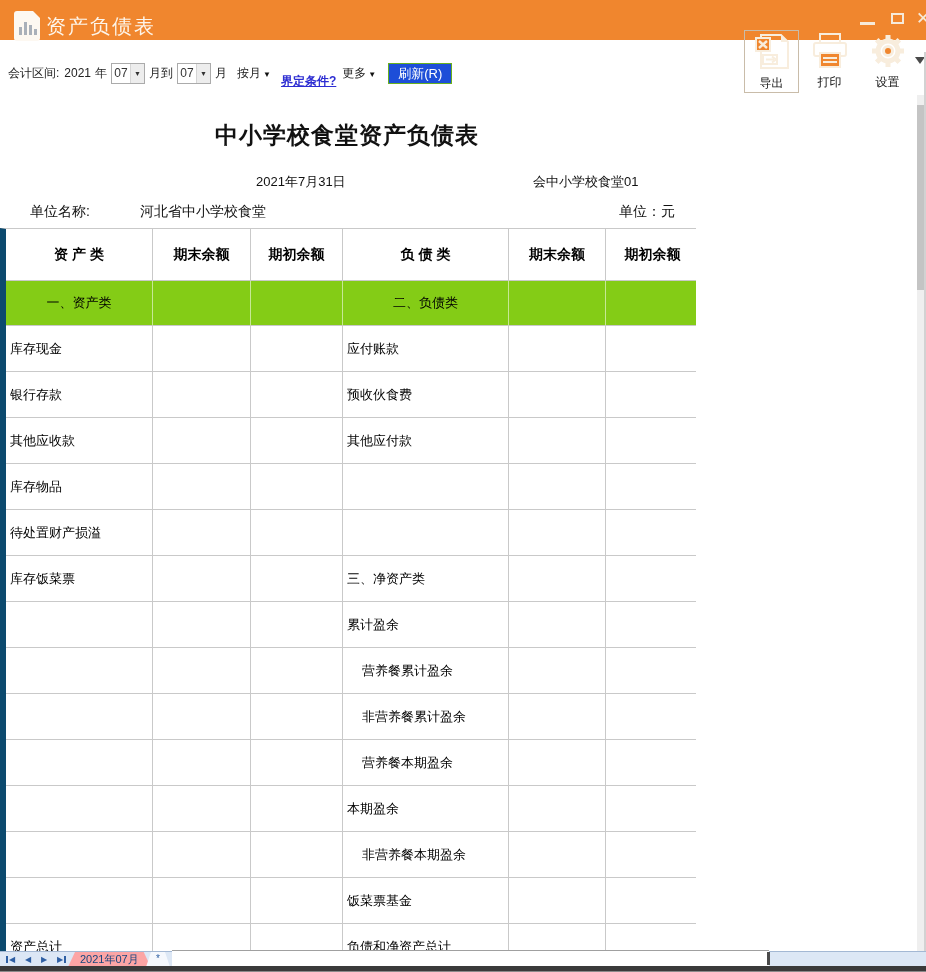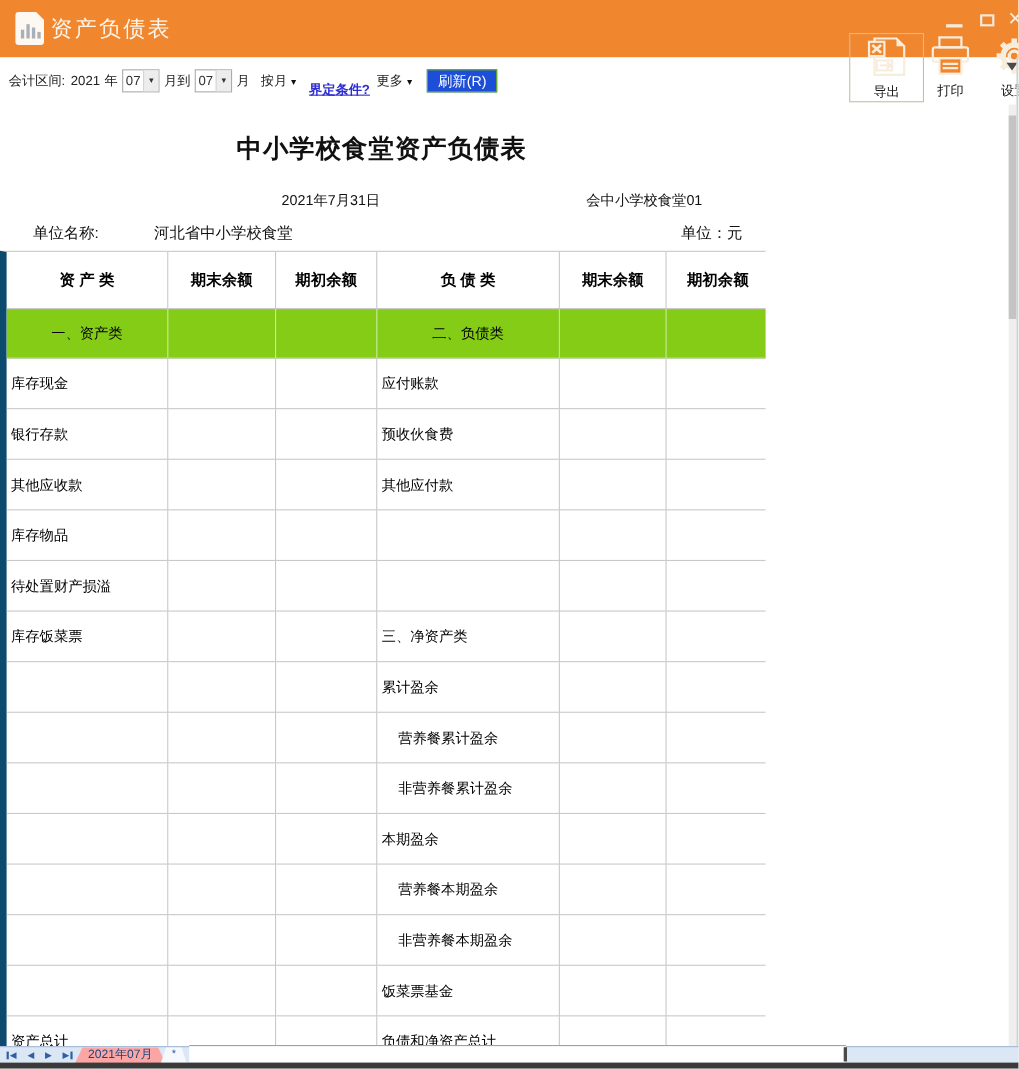--- a/index.html
+++ b/index.html
@@ -4,21 +4,21 @@
 <style>
   * { margin:0; padding:0; box-sizing:border-box; }
   html,body { width:926px; height:972px; }
   body {
     font-family:"Liberation Sans","DejaVu Sans",sans-serif;
     background:#ffffff; position:relative; overflow:hidden;
     width:926px; height:972px; color:#000;
   }
   
   .titlebar {
-    position:absolute; left:0; top:0; width:926px; height:52px;
+    position:absolute; left:0; top:0; width:926px; height:40px;
     background:#F0862E;
   }
   .doc-icon {
     position:absolute; left:14px; top:11px; width:26px; height:30px;
   }
   .doc-icon .sheet {
     position:absolute; inset:0; background:#FDF8F1; border-radius:3px;
   }
   .doc-icon .fold {
     position:absolute; right:-1px; top:-1px; width:0; height:0;
@@ -33,21 +33,21 @@
     position:absolute; left:46px; top:13px; font-size:20px; color:#FDF5EA;
     letter-spacing:2px;
   }
   .winctl { position:absolute; top:0; height:30px; color:#F6EADA; }
   .ctl-min { left:860px; top:22px; width:15px; height:3px; background:#F6EADA; }
   .ctl-max { left:891px; top:13px; width:13px; height:11px; border:2px solid #F6EADA; background:transparent; }
   .ctl-close { left:916px; top:8px; font-size:17px; font-weight:bold; color:#F6EADA; width:14px; overflow:hidden; position:absolute; }
 
   
   .actions { position:absolute; left:742px; top:30px; width:176px; height:66px; }
-  .action { position:absolute; top:0; width:68px; text-align:center;margin-left:28px; }
+  .action { position:absolute; top:0; width:55px; text-align:center; }
   .action .glyph { height:42px; display:flex; align-items:center; justify-content:center; }
   .action .lbl { font-size:12px; color:#111; margin-top:2px; }
   .a-export { left:2px; border:1px solid #C9BCA9; }
   .a-print  { left:60px; }
   .a-gear   { left:118px; }
 
   
   .toolbar {
     position:absolute; left:0; top:52px; width:740px; height:42px;
     display:flex; align-items:center; font-size:12px; color:#222;
@@ -325,29 +325,29 @@
     <div class="cell c2"></div>
     <div class="cell c3"></div>
     <div class="cell c4 ind">非营养餐累计盈余</div>
     <div class="cell c5"></div>
     <div class="cell c6"></div>
   </div>
   <div class="trow drow">
     <div class="cell c1"></div>
     <div class="cell c2"></div>
     <div class="cell c3"></div>
+    <div class="cell c4 ind">营养餐本期盈余</div>
+    <div class="cell c5"></div>
+    <div class="cell c6"></div>
+  </div>
+  <div class="trow drow">
+    <div class="cell c1"></div>
+    <div class="cell c2"></div>
+    <div class="cell c3"></div>
     <div class="cell c4">本期盈余</div>
-    <div class="cell c5"></div>
-    <div class="cell c6"></div>
-  </div>
-  <div class="trow drow">
-    <div class="cell c1"></div>
-    <div class="cell c2"></div>
-    <div class="cell c3"></div>
-    <div class="cell c4 ind">营养餐本期盈余</div>
     <div class="cell c5"></div>
     <div class="cell c6"></div>
   </div>
   <div class="trow drow">
     <div class="cell c1"></div>
     <div class="cell c2"></div>
     <div class="cell c3"></div>
     <div class="cell c4 ind">非营养餐本期盈余</div>
     <div class="cell c5"></div>
     <div class="cell c6"></div>

